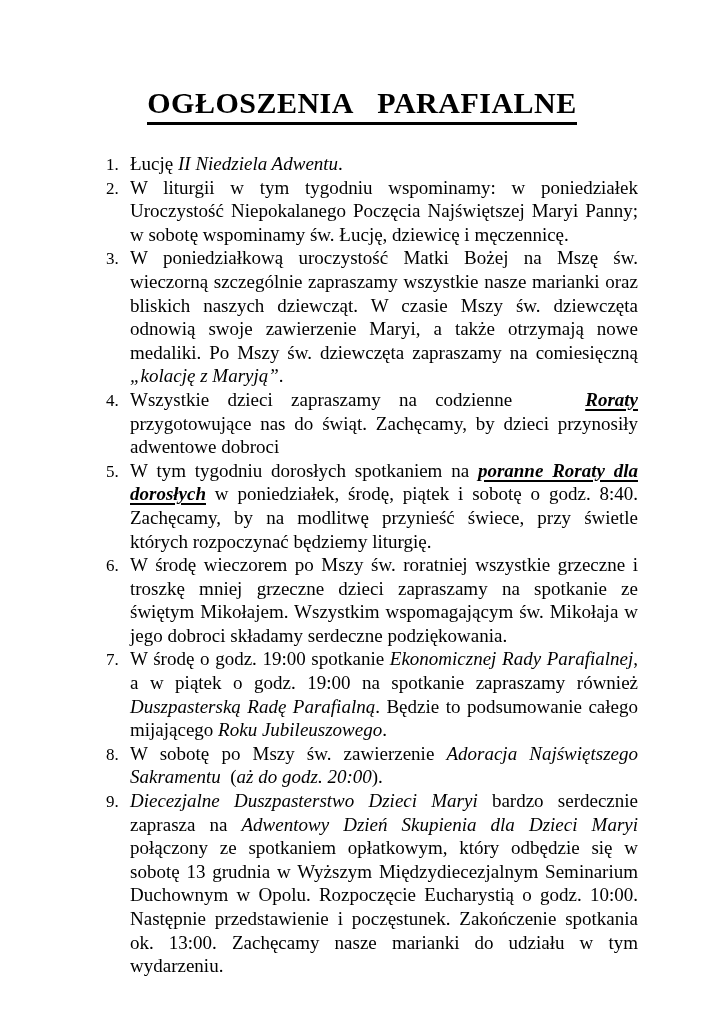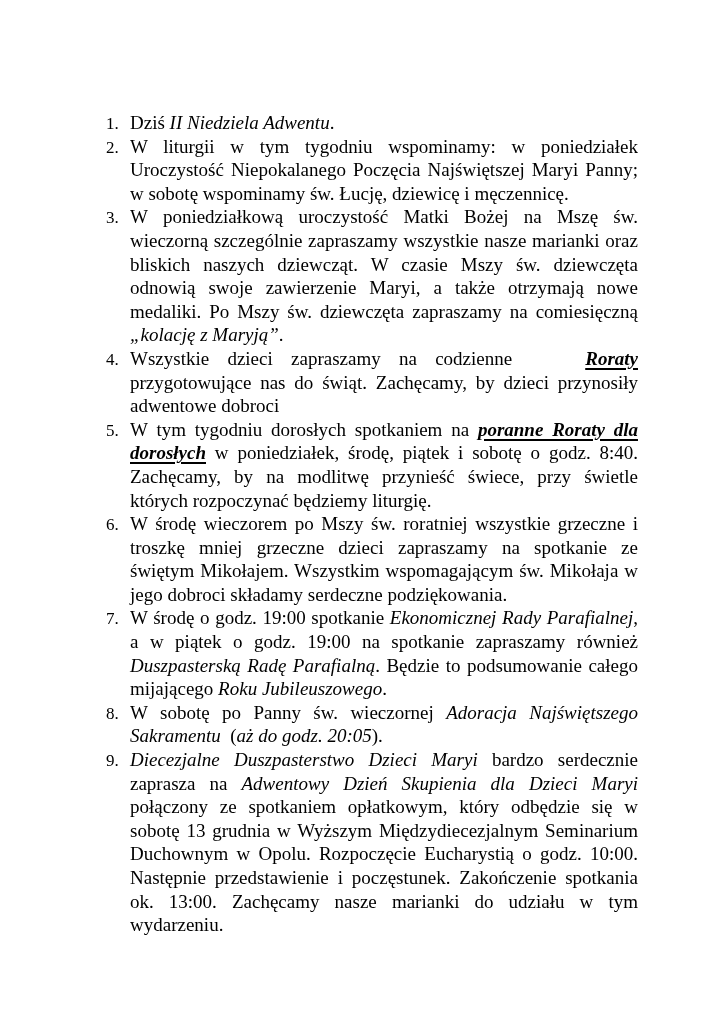--- a/index.html
+++ b/index.html
@@ -62,24 +62,27 @@
     font-style: italic;
     text-decoration: underline;
     text-decoration-thickness: 2px;
     text-underline-offset: 3px;
   }
 </style>
 </head>
 <body>
 
 <div class="page">
+  <h1 class="title">
+    <span class="title-text">OGŁOSZENIA PARAFIALNE</span>
+  </h1>
   <ol class="announcements">
-      <li><span class="seg-n">Dziś </span><span class="seg-i">II Niedziela Adwentu</span><span class="seg-n">.</span></li>
+      <li><span class="seg-n">Łucję </span><span class="seg-i">II Niedziela Adwentu</span><span class="seg-n">.</span></li>
       <li><span class="seg-n">W liturgii w tym tygodniu wspominamy: w poniedziałek Uroczystość Niepokalanego Poczęcia Najświętszej Maryi Panny; w sobotę wspominamy św. Łucję, dziewicę i męczennicę.</span></li>
       <li><span class="seg-n">W poniedziałkową uroczystość Matki Bożej na Mszę św. wieczorną szczególnie zapraszamy wszystkie nasze marianki oraz bliskich naszych dziewcząt. W czasie Mszy św. dziewczęta odnowią swoje zawierzenie Maryi, a także otrzymają nowe medaliki. Po Mszy św. dziewczęta zapraszamy na comiesięczną </span><span class="seg-i">„kolację z Maryją”</span><span class="seg-n">.</span></li>
       <li><span class="seg-n">Wszystkie dzieci zapraszamy na codzienne &nbsp;&nbsp;&nbsp;</span><span class="seg-biu">Roraty</span><span class="seg-n"> przygotowujące nas do świąt. Zachęcamy, by dzieci przynosiły adwentowe dobroci</span></li>
       <li><span class="seg-n">W tym tygodniu dorosłych spotkaniem na </span><span class="seg-biu">poranne Roraty dla dorosłych</span><span class="seg-n"> w poniedziałek, środę, piątek i sobotę o godz. 8:40. Zachęcamy, by na modlitwę przynieść świece, przy świetle których rozpoczynać będziemy liturgię.</span></li>
       <li><span class="seg-n">W środę wieczorem po Mszy św. roratniej wszystkie grzeczne i troszkę mniej grzeczne dzieci zapraszamy na spotkanie ze świętym Mikołajem. Wszystkim wspomagającym św. Mikołaja w jego dobroci składamy serdeczne podziękowania.</span></li>
       <li><span class="seg-n">W środę o godz. 19:00 spotkanie </span><span class="seg-i">Ekonomicznej Rady Parafialnej</span><span class="seg-n">, a w piątek o godz. 19:00 na spotkanie zapraszamy również </span><span class="seg-i">Duszpasterską Radę Parafialną</span><span class="seg-n">. Będzie to podsumowanie całego mijającego </span><span class="seg-i">Roku Jubileuszowego</span><span class="seg-n">.</span></li>
-      <li><span class="seg-n">W sobotę po Panny św. wieczornej </span><span class="seg-i">Adoracja Najświętszego Sakramentu</span><span class="seg-n">&nbsp; (</span><span class="seg-i">aż do godz. 20:05</span><span class="seg-n">).</span></li>
+      <li><span class="seg-n">W sobotę po Mszy św. zawierzenie </span><span class="seg-i">Adoracja Najświętszego Sakramentu</span><span class="seg-n">&nbsp; (</span><span class="seg-i">aż do godz. 20:00</span><span class="seg-n">).</span></li>
       <li><span class="seg-i">Diecezjalne Duszpasterstwo Dzieci Maryi</span><span class="seg-n"> bardzo serdecznie zaprasza na </span><span class="seg-i">Adwentowy Dzień Skupienia dla Dzieci Maryi</span><span class="seg-n"> połączony ze spotkaniem opłatkowym, który odbędzie się w sobotę 13 grudnia w Wyższym Międzydiecezjalnym Seminarium Duchownym w Opolu. Rozpoczęcie Eucharystią o godz. 10:00. Następnie przedstawienie i poczęstunek. Zakończenie spotkania ok. 13:00. Zachęcamy nasze marianki do udziału w tym wydarzeniu.</span></li>
     </ol>
 </div>
 
 </body></html>

